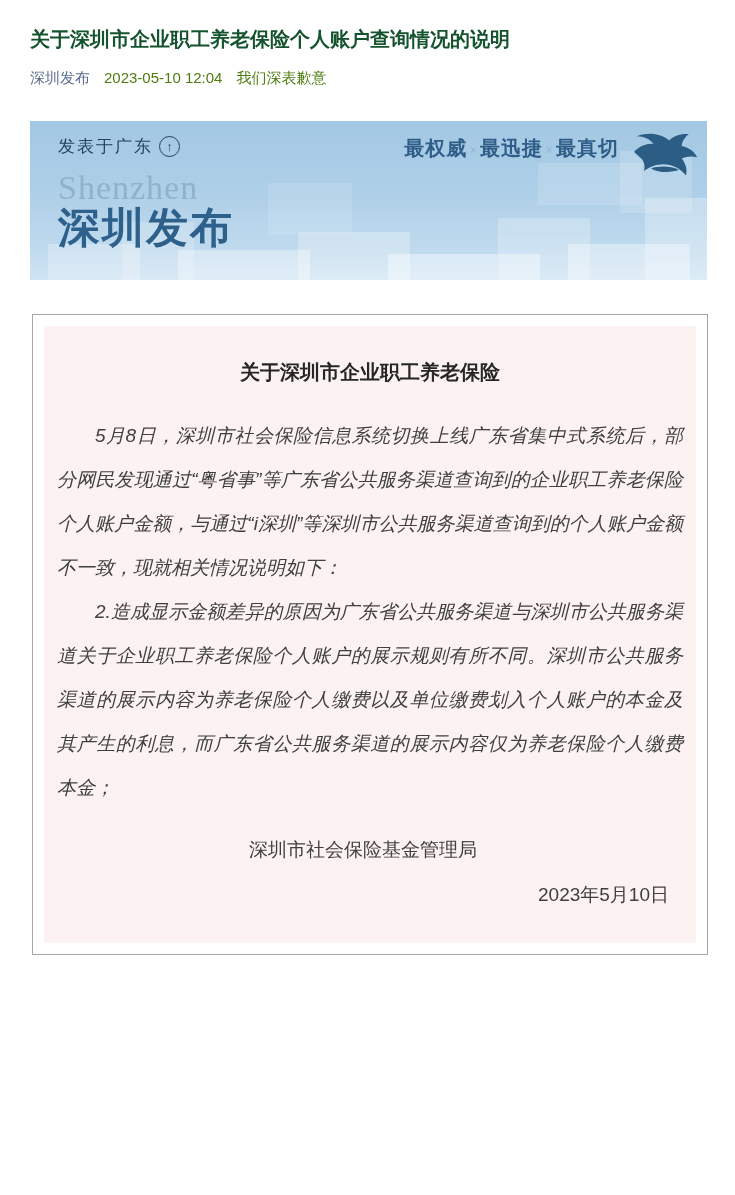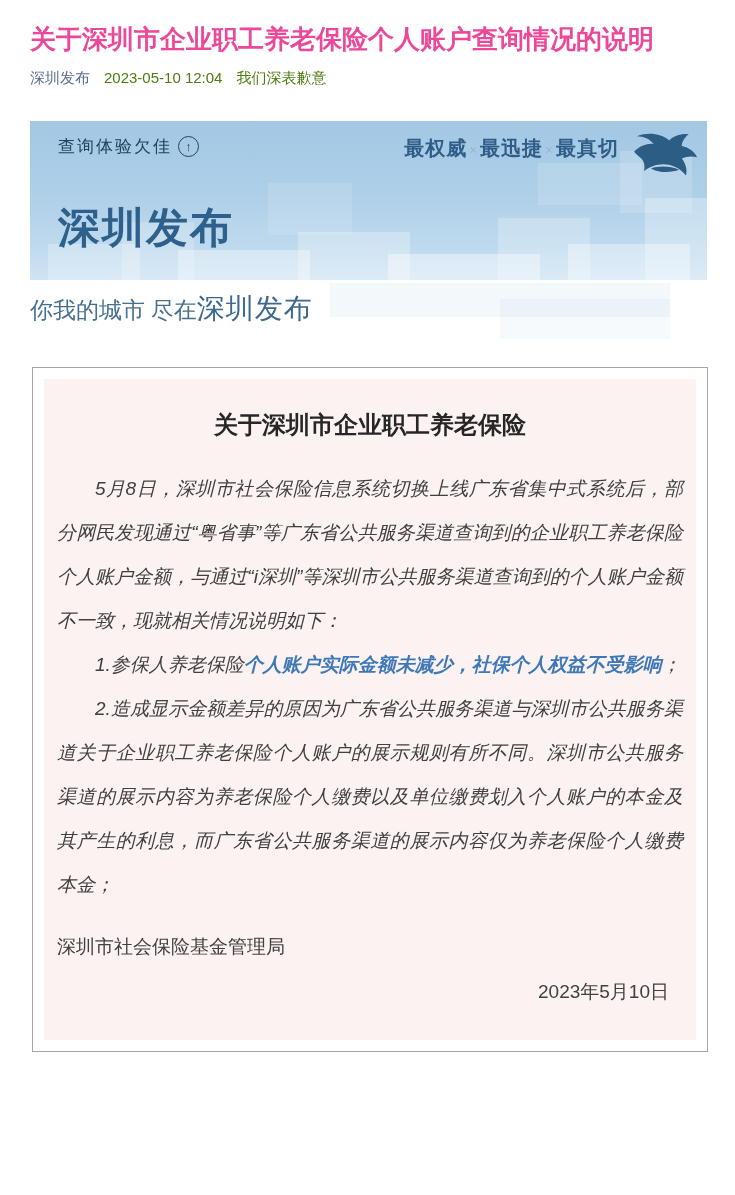--- a/index.html
+++ b/index.html
@@ -1,20 +1,20 @@
 <!DOCTYPE html>
 <html><head>
 <meta charset="utf-8">
 <style>
   html,body{margin:0;padding:0;background:#ffffff;}
   body{width:735px;font-family:"Liberation Sans","DejaVu Sans",sans-serif;-webkit-font-smoothing:antialiased;}
   .page{width:735px;overflow:hidden;background:#fff;}
 
   
-  .article-title{margin:24px 30px 0 30px;font-size:26px;line-height:31px;font-weight:700;color:#ec4899;}
+  .article-title{margin:24px 30px 0 30px;font-size:20px;line-height:31px;font-weight:700;color:#14532d;}
   .byline{margin:13px 30px 0 30px;font-size:15px;line-height:20px;display:flex;align-items:center;gap:14px;}
   .byline .account{color:#5b6d90;cursor:pointer;}
   .byline .meta{color:#4d7c0f;}
 
   
   .banner{position:relative;margin:33px 0 0 30px;width:677px;height:159px;overflow:hidden;
           background:linear-gradient(180deg,#a3c8e3 0%,#aecfe8 45%,#bfdaee 80%,#cfe4f3 100%);}
   .bshape{position:absolute;background:rgba(255,255,255,.3);}
   .b1{left:18px;bottom:0;width:92px;height:36px;background:rgba(255,255,255,.26);}
   .b2{left:92px;bottom:0;width:72px;height:58px;background:rgba(255,255,255,.20);}
@@ -40,25 +40,25 @@
   
   .tagline-row{position:relative;margin:9px 0 0 30px;height:44px;}
   .ghost1{position:absolute;left:300px;top:-6px;width:340px;height:34px;background:rgba(170,205,230,.14);}
   .ghost2{position:absolute;left:470px;top:10px;width:170px;height:40px;background:rgba(170,205,230,.10);}
   .tagline{position:relative;font-family:"Liberation Serif","DejaVu Serif",serif;color:#47708f;font-size:23px;line-height:40px;}
   .tagline .brand{font-size:28px;color:#3c688f;letter-spacing:1px;}
 
   
   .statement-box{margin:34px 0 20px 32px;width:676px;border:1px solid #a6a6a6;background:#ffffff;padding:11px;box-sizing:border-box;}
   .statement-panel{background:#fbf2f1;padding:22px 13px 26px 13px;}
-  .stmt-heading{font-size:24px;line-height:40px;font-weight:700;text-align:center;color:#262626;margin:4px 0 0 0;}
+  .stmt-heading{font-size:20px;line-height:40px;font-weight:700;text-align:center;color:#262626;margin:4px 0 0 0;}
   .stmt-body{margin-top:22px;}
   .stmt-p{font-size:19px;line-height:44px;color:#404040;text-align:justify;text-indent:2em;margin:0;font-style:italic;}
   .hl{color:#3e78b6;font-weight:700;}
-  .stmt-sign{margin-top:18px;text-align:left;padding-right:14px;font-size:19px;line-height:44px;color:#404040;}
+  .stmt-sign{margin-top:18px;text-align:center;padding-right:14px;font-size:19px;line-height:44px;color:#404040;}
   .stmt-date{text-align:right;padding-right:14px;font-size:19px;line-height:44px;color:#404040;margin-top:1px;}
 </style>
 </head>
 <body>
 
 <div class="page">
 
   <h1 class="article-title">关于深圳市企业职工养老保险个人账户查询情况的说明</h1>
 
   <div class="byline">
@@ -74,55 +74,48 @@
     <div class="bshape b1"></div>
     <div class="bshape b2"></div>
     <div class="bshape b3"></div>
     <div class="bshape b4"></div>
     <div class="bshape b5"></div>
     <div class="bshape b6"></div>
     <div class="bshape b7"></div>
     <div class="bshape b8"></div>
 
     <div class="banner-follow">
-      <span>查询体验欠佳</span>
+      <span>发表于广东</span>
       <span class="follow-circle">↑</span>
     </div>
 
     <div class="banner-slogan">
       <span>最权威</span><span class="x-sep">×</span><span>最迅捷</span><span class="x-sep">×</span><span>最真切</span>
     </div>
 
     <div class="eagle">
       <svg viewBox="0 0 100 72" xmlns="http://www.w3.org/2000/svg">
         <path fill="#2c5d85" d="M6,34 C14,26 24,22 34,23 C28,16 20,12 10,12 C26,6 44,8 56,18 C62,12 72,8 84,9 C78,14 74,20 74,26 C84,28 92,34 96,42 C88,40 80,41 74,44 C80,52 82,60 80,68 C72,58 60,52 48,52 C38,52 26,56 20,62 C22,54 20,46 14,42 C10,39 7,36 6,34 Z"></path>
         <path fill="#2c5d85" d="M30,58 C40,54 58,54 70,60 C60,64 42,65 30,58 Z"></path>
       </svg>
     </div>
 
+    <div class="banner-en">Shenzhen</div>
     <div class="banner-cn">深圳发布</div>
   </div>
 
-  <div class="tagline-row">
-    <div class="ghost1"></div>
-    <div class="ghost2"></div>
-    <div class="tagline">
-      <span>你我的城市 尽在</span><span class="brand">深圳发布</span>
-    </div>
-  </div>
 
   <div class="statement-box">
     <div class="statement-panel">
 
       <div class="stmt-heading">关于深圳市企业职工养老保险</div>
 
       <div class="stmt-body">
         <p class="stmt-p">5月8日，深圳市社会保险信息系统切换上线广东省集中式系统后，部分网民发现通过“粤省事”等广东省公共服务渠道查询到的企业职工养老保险个人账户金额，与通过“i深圳”等深圳市公共服务渠道查询到的个人账户金额不一致，现就相关情况说明如下：</p>
 
-        <p class="stmt-p"><span>1.参保人养老保险</span><span class="hl">个人账户实际金额未减少，社保个人权益不受影响</span><span>；</span></p>
 
         <p class="stmt-p">2.造成显示金额差异的原因为广东省公共服务渠道与深圳市公共服务渠道关于企业职工养老保险个人账户的展示规则有所不同。深圳市公共服务渠道的展示内容为养老保险个人缴费以及单位缴费划入个人账户的本金及其产生的利息，而广东省公共服务渠道的展示内容仅为养老保险个人缴费本金；</p>
       </div>
 
       <div class="stmt-sign">深圳市社会保险基金管理局</div>
       <div class="stmt-date">2023年5月10日</div>
 
     </div>
   </div>
 

